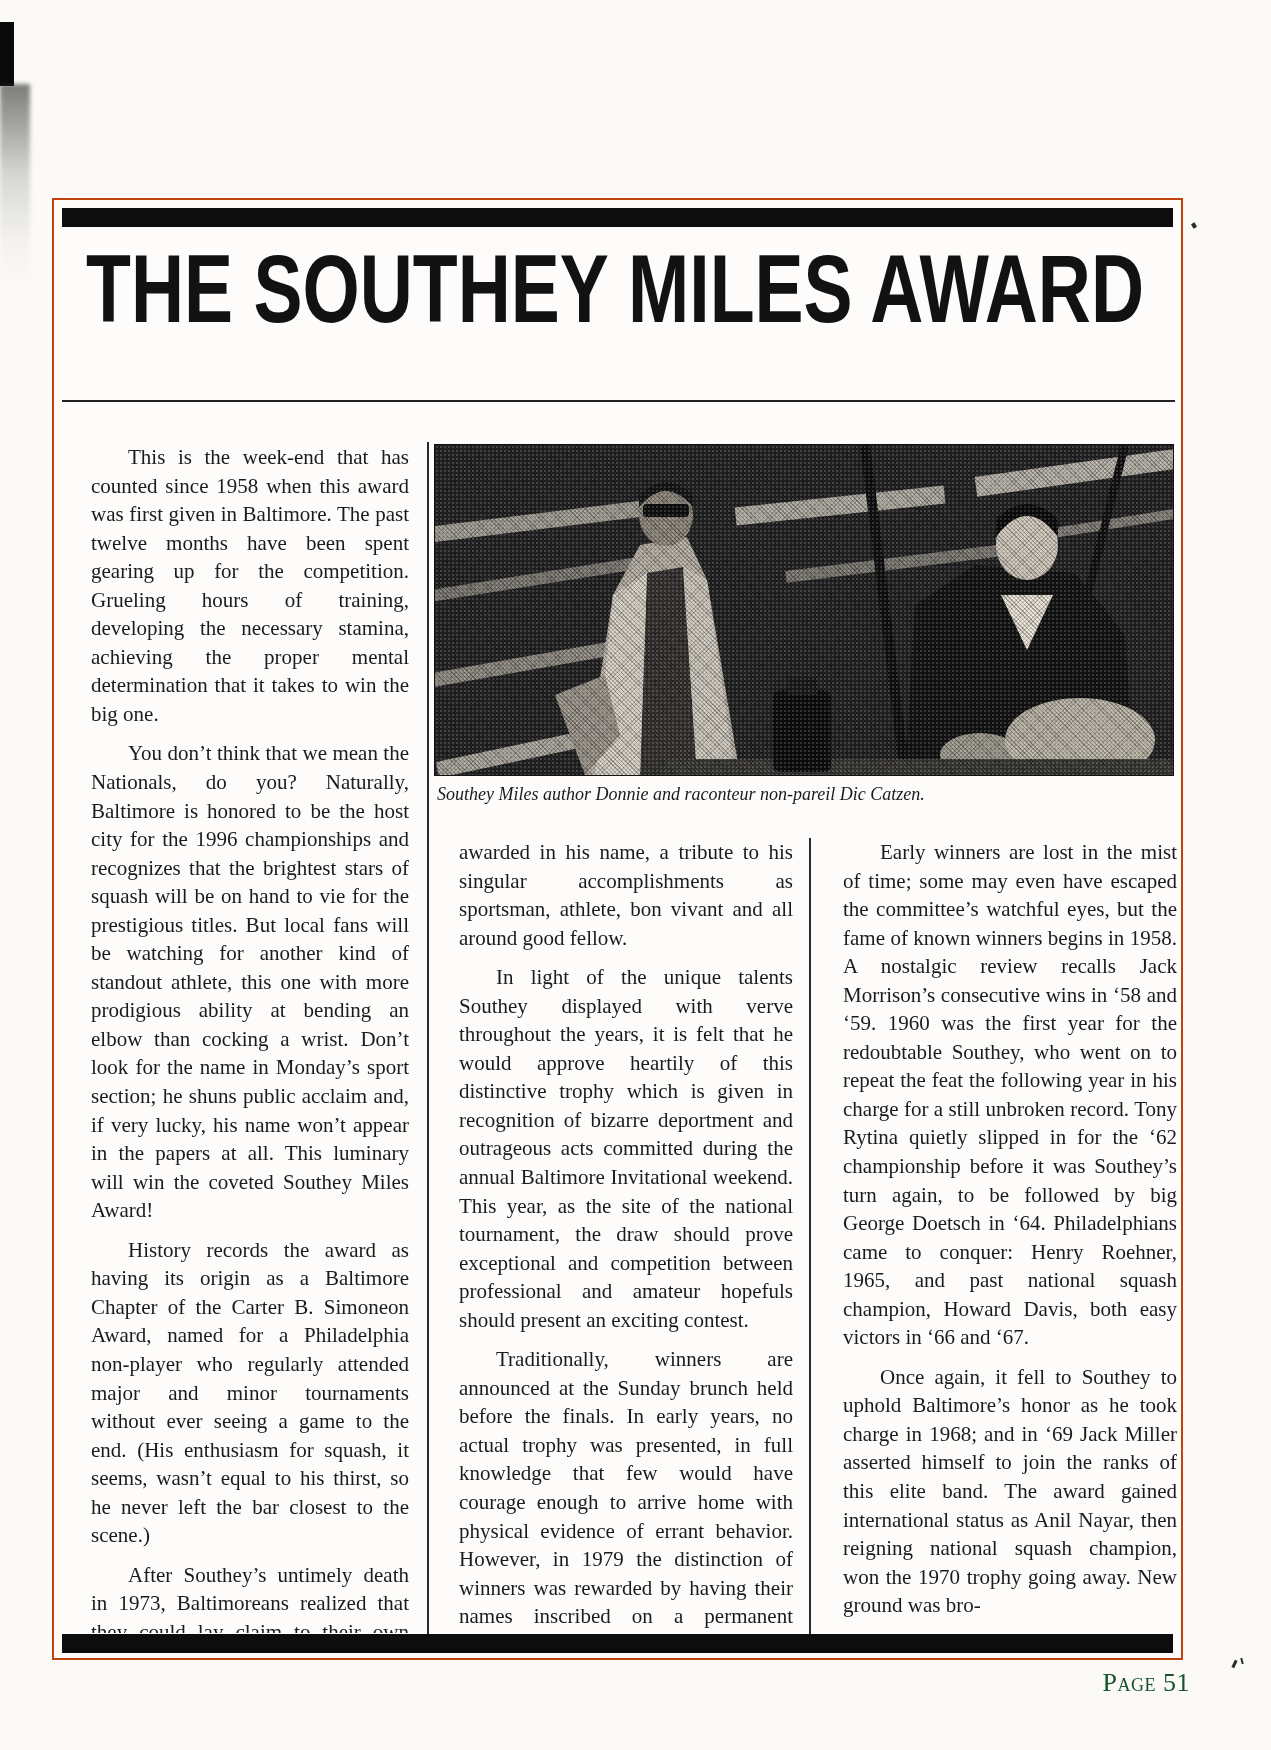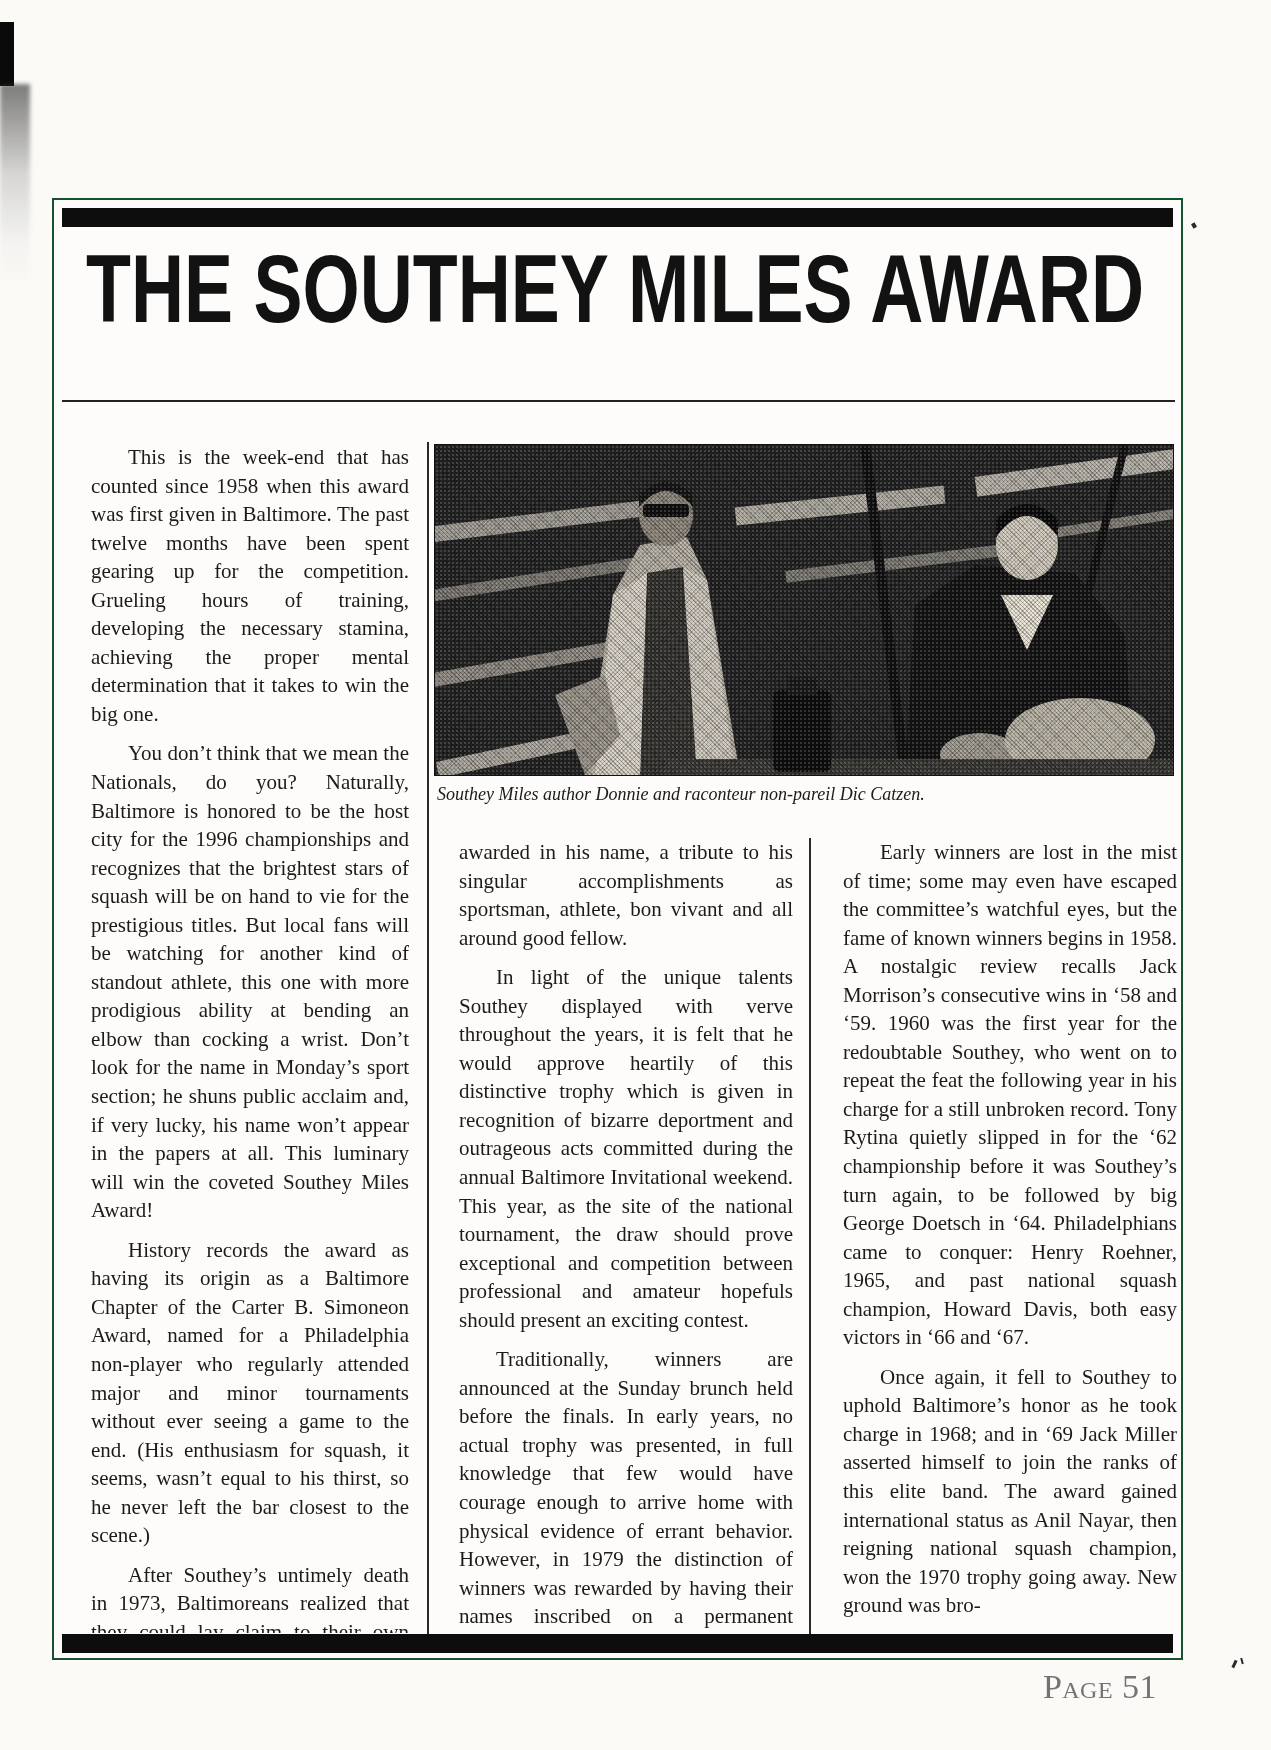--- a/index.html
+++ b/index.html
@@ -18,21 +18,21 @@
     filter:blur(2px);}
   .speck{position:absolute;background:#2a2a2a;}
   .speck.s1{left:418px;top:233px;width:3px;height:9px;transform:rotate(12deg);}
   .speck.s2{left:1192px;top:223px;width:4px;height:5px;transform:rotate(-30deg);}
   .speck.s3{left:1233px;top:1660px;width:3px;height:8px;transform:rotate(25deg);}
   .speck.s4{left:1241px;top:1658px;width:2px;height:6px;transform:rotate(-15deg);}
 
   
   .frame{
     position:absolute;left:52px;top:198px;width:1127px;height:1458px;
-    border:2px solid #14532d;background:#fdfcfa;
+    border:2px solid #c2410c;background:#fdfcfa;
   }
   .bar{position:absolute;left:8px;width:1111px;height:19px;background:#0d0d0d;}
   .bar.top{top:8px;}
   .bar.bottom{top:1434px;}
   .title-wrap{position:absolute;left:32px;top:40px;width:1064px;height:104px;}
   .rule{position:absolute;left:8px;top:200px;width:1113px;height:0;border-top:2px solid #222;}
 
   
   .col{position:absolute;text-align:justify;font-size:21px;line-height:1.36;overflow:hidden;}
   .col1{left:21px;top:243px;width:334px;height:1190px;}
@@ -58,21 +58,21 @@
       repeating-linear-gradient(-45deg, rgba(0,0,0,.18) 0 1px, rgba(0,0,0,0) 1px 3px);
     background-size:4px 4px, auto, auto;
   }
   .caption{
     position:absolute;left:383px;top:584px;width:738px;
     font-style:italic;font-size:18px;
   }
 
   .page-number{
     position:absolute;left:1010px;top:1668px;width:180px;
-    font-variant:small-caps;font-size:34px;text-align:center;letter-spacing:.5px;color:#737373;
+    font-variant:small-caps;font-size:26px;text-align:right;letter-spacing:.5px;color:#14532d;
   }
 </style>
 </head>
 <body>
 
 <div class="edge-strip"></div>
 <div class="edge-smudge"></div>
 <div class="speck s1"></div>
 <div class="speck s2"></div>
 <div class="speck s3"></div>

